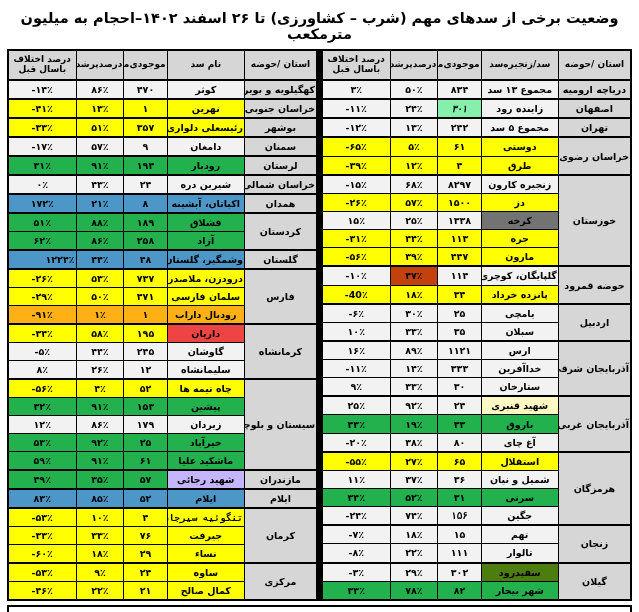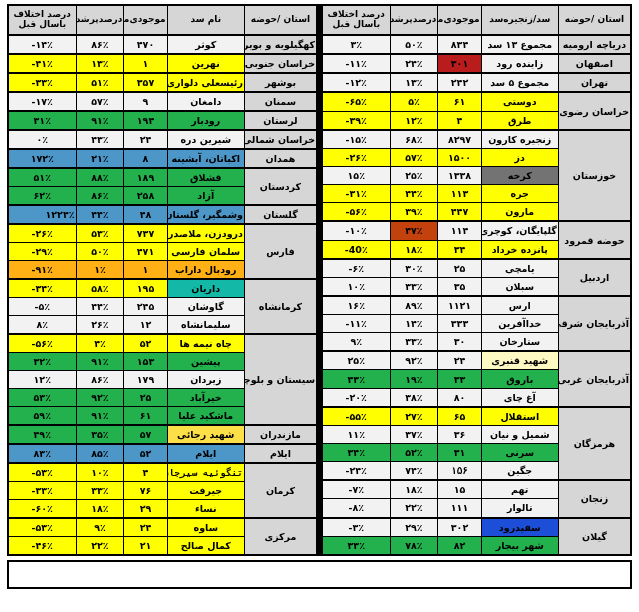--- a/index.html
+++ b/index.html
@@ -38,20 +38,21 @@
   .legend{
     margin-top:4px;height:29px;border:2px solid #000;box-sizing:border-box;
     display:flex;direction:rtl;align-items:center;
     padding:0 8px;gap:13px;background:#fff;
   }
 </style>
 </head>
 <body>
 
 <div class="page">
+  <div class="title">وضعیت برخی از سدهای مهم (شرب – کشاورزی) تا ۲۶ اسفند ۱۴۰۲–احجام به میلیون مترمکعب</div>
 
   <div class="tables">
     <table class="half">
       <colgroup>
         <col style="width:23.5%">
           <col style="width:25%">
           <col style="width:14%">
         <col style="width:15.5%">
           <col style="width:22%">
       </colgroup>
@@ -68,21 +69,21 @@
           <tr class="group-start">
             <td class="province" rowspan="1">دریاچه ارومیه</td>
             <td class="dam" style="background: rgb(242, 242, 242);">مجموع ۱۳ سد</td>
             <td class="num" style="background: rgb(242, 242, 242);">۸۳۴</td>
             <td class="num" style="background: rgb(242, 242, 242);">۵۰٪</td>
             <td class="num" style="background: rgb(242, 242, 242);">۳٪</td>
           </tr>
           <tr class="group-start">
             <td class="province" rowspan="1">اصفهان</td>
             <td class="dam" style="background: rgb(242, 242, 242);">زاینده رود</td>
-            <td class="num" style="background: #b91c1c;">۳۰۱</td>
+            <td class="num" style="background: #86efac; font-style: italic;">۳۰۱</td>
             <td class="num" style="background: rgb(242, 242, 242);">۲۴٪</td>
             <td class="num" style="background: rgb(242, 242, 242);">-۱۱٪</td>
           </tr>
           <tr class="group-start">
             <td class="province" rowspan="1">تهران</td>
             <td class="dam" style="background: rgb(242, 242, 242);">مجموع ۵ سد</td>
             <td class="num" style="background: rgb(242, 242, 242);">۲۴۲</td>
             <td class="num" style="background: rgb(242, 242, 242);">۱۳٪</td>
             <td class="num" style="background: rgb(242, 242, 242);">-۱۲٪</td>
           </tr>
@@ -227,21 +228,21 @@
             <td class="num" style="background: rgb(242, 242, 242);">-۷٪</td>
           </tr>
           <tr>
             <td class="dam" style="background: rgb(242, 242, 242);">تالوار</td>
             <td class="num" style="background: rgb(242, 242, 242);">۱۱۱</td>
             <td class="num" style="background: rgb(242, 242, 242);">۲۲٪</td>
             <td class="num" style="background: rgb(242, 242, 242);">-۸٪</td>
           </tr>
           <tr class="group-start">
             <td class="province" rowspan="2">گیلان</td>
-            <td class="dam" style="background: #1d4ed8;">سفیدرود</td>
+            <td class="dam" style="background: #4d7c0f;">سفیدرود</td>
             <td class="num" style="background: rgb(242, 242, 242);">۳۰۲</td>
             <td class="num" style="background: rgb(242, 242, 242);">۲۹٪</td>
             <td class="num" style="background: rgb(242, 242, 242);">-۳٪</td>
           </tr>
           <tr>
             <td class="dam" style="background: rgb(34, 177, 76);">شهر بیجار</td>
             <td class="num" style="background: rgb(34, 177, 76);">۸۲</td>
             <td class="num" style="background: rgb(34, 177, 76);">۷۸٪</td>
             <td class="num" style="background: rgb(34, 177, 76);">۳۳٪</td>
           </tr>
@@ -349,21 +350,21 @@
             <td class="num" style="background: rgb(255, 255, 0);">-۲۹٪</td>
           </tr>
           <tr>
             <td class="dam" style="background: rgb(255, 176, 21);">رودبال داراب</td>
             <td class="num" style="background: rgb(255, 176, 21);">۱</td>
             <td class="num" style="background: rgb(255, 176, 21);">۱٪</td>
             <td class="num" style="background: rgb(255, 176, 21);">-۹۱٪</td>
           </tr>
           <tr class="group-start">
             <td class="province" rowspan="3">کرمانشاه</td>
-            <td class="dam" style="background: #14b8a6;">داریان</td>
+            <td class="dam" style="background: #ef4444;">داریان</td>
             <td class="num" style="background: rgb(255, 255, 0);">۱۹۵</td>
             <td class="num" style="background: rgb(255, 255, 0);">۵۸٪</td>
             <td class="num" style="background: rgb(255, 255, 0);">-۳۴٪</td>
           </tr>
           <tr>
             <td class="dam" style="background: rgb(242, 242, 242);">گاوشان</td>
             <td class="num" style="background: rgb(242, 242, 242);">۲۴۵</td>
             <td class="num" style="background: rgb(242, 242, 242);">۴۴٪</td>
             <td class="num" style="background: rgb(242, 242, 242);">-۵٪</td>
           </tr>
@@ -399,21 +400,21 @@
             <td class="num" style="background: rgb(34, 177, 76);">۵۳٪</td>
           </tr>
           <tr>
             <td class="dam" style="background: rgb(34, 177, 76);">ماشکید علیا</td>
             <td class="num" style="background: rgb(34, 177, 76);">۶۱</td>
             <td class="num" style="background: rgb(34, 177, 76);">۹۱٪</td>
             <td class="num" style="background: rgb(34, 177, 76);">۵۹٪</td>
           </tr>
           <tr class="group-start">
             <td class="province" rowspan="1">مازندران</td>
-            <td class="dam" style="background: #fde047;">شهید رجائی</td>
+            <td class="dam" style="background: #c4b5fd;">شهید رجائی</td>
             <td class="num" style="background: rgb(34, 177, 76);">۵۷</td>
             <td class="num" style="background: rgb(34, 177, 76);">۳۵٪</td>
             <td class="num" style="background: rgb(34, 177, 76);">۴۹٪</td>
           </tr>
           <tr class="group-start">
             <td class="province" rowspan="1">ایلام</td>
             <td class="dam" style="background: rgb(77, 150, 200);">ایلام</td>
             <td class="num" style="background: rgb(77, 150, 200);">۵۲</td>
             <td class="num" style="background: rgb(77, 150, 200);">۸۵٪</td>
             <td class="num" style="background: rgb(77, 150, 200);">۸۳٪</td>

